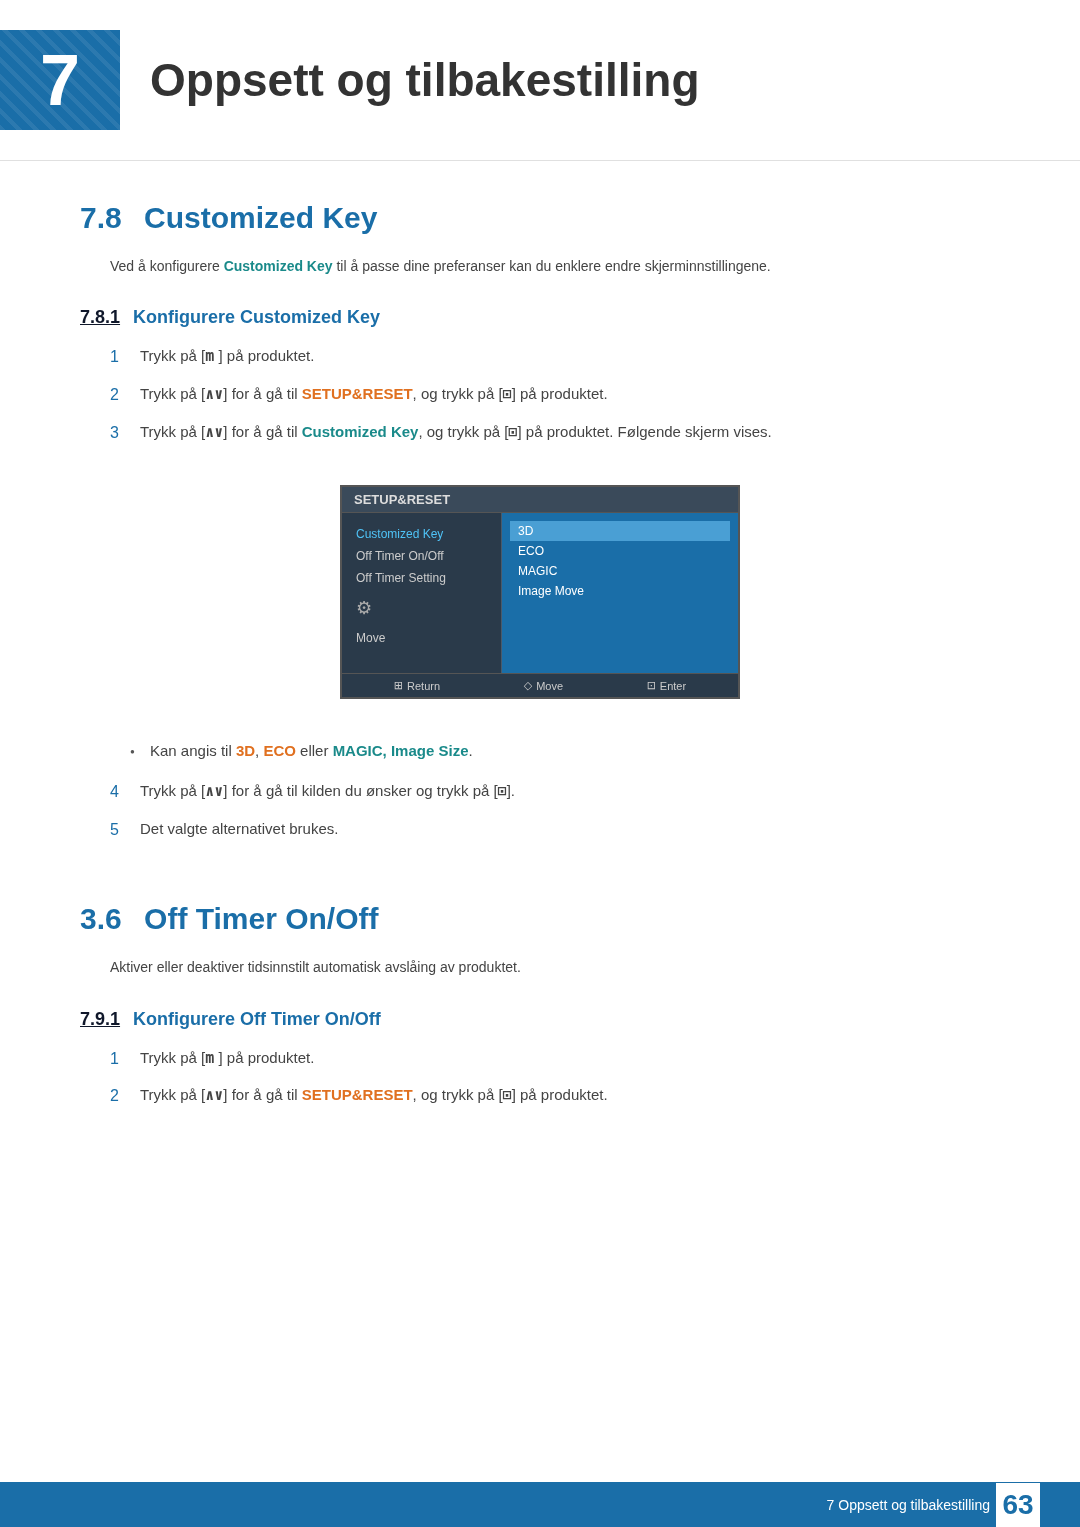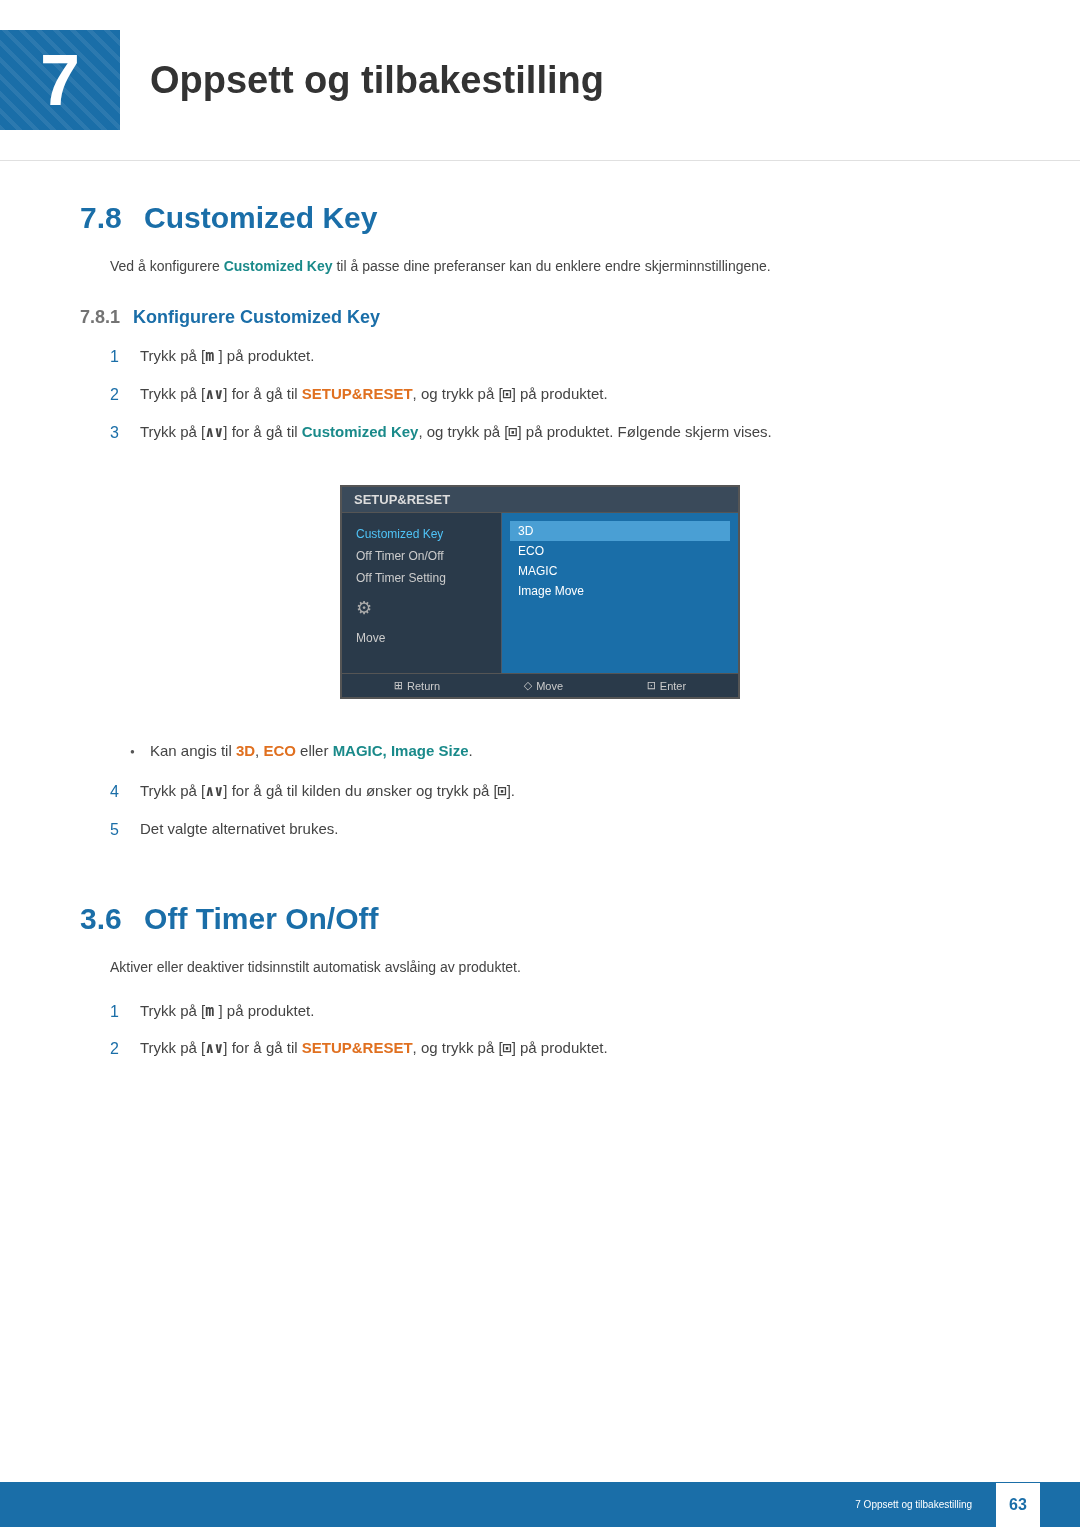--- a/index.html
+++ b/index.html
@@ -44,21 +44,21 @@
       background: repeating-linear-gradient(
         45deg,
         rgba(255,255,255,0.08) 0px,
         rgba(255,255,255,0.08) 4px,
         transparent 4px,
         transparent 12px
       );
     }
 
     .chapter-title {
-      font-size: 38px;
+      font-size: 46px;
       font-weight: bold;
       color: #333333;
     }
 
     
     .content {
       padding: 0 80px;
     }
 
     
@@ -78,22 +78,23 @@
     
     .subsection-heading {
       font-size: 18px;
       font-weight: bold;
       color: #1a6ea8;
       margin-bottom: 16px;
       margin-top: 30px;
     }
 
     .subsection-number {
-      color: #737373;
+      color: #0f172a;
       margin-right: 8px;
+      text-decoration: underline;
     }
 
     
     .body-text {
       font-size: 14px;
       line-height: 1.6;
       color: #444444;
       margin-bottom: 20px;
       padding-left: 30px;
       margin-top: 8px;
@@ -258,29 +259,29 @@
       height: 45px;
       background: #1a6ea8;
       display: flex;
       align-items: center;
       justify-content: flex-end;
       padding: 0 40px;
     }
 
     .footer-text {
       color: white;
-      font-size: 10px;
-      margin-right: 24px;
+      font-size: 14px;
+      margin-right: 6px;
     }
 
     .footer-page-number {
       background: white;
       color: #1a6ea8;
       font-weight: bold;
-      font-size: 16px;
+      font-size: 28px;
       width: 44px;
       height: 44px;
       display: flex;
       align-items: center;
       justify-content: center;
     }
 
     .monitor-container {
       display: flex;
       justify-content: center;
@@ -391,20 +392,24 @@
 
   <div class="section-divider" style="margin-top: 60px;">
     <h2 class="section-heading">
       <span class="section-number">3.6</span>
       <span>Off Timer On/Off</span>
     </h2>
 
     <p class="body-text">Aktiver eller deaktiver tidsinnstilt automatisk avslåing av produktet.</p>
 
     <div>
+      <h3 class="subsection-heading">
+        <span class="subsection-number">7.9.1</span>
+        <span>Konfigurere Off Timer On/Off</span>
+      </h3>
 
       <div class="numbered-list">
 
         <div class="numbered-item">
           <span class="item-number">1</span>
           <span class="item-text">Trykk på [<span class="key-symbol">m</span> ] på produktet.</span>
         </div>
 
         <div class="numbered-item">
           <span class="item-number">2</span>

